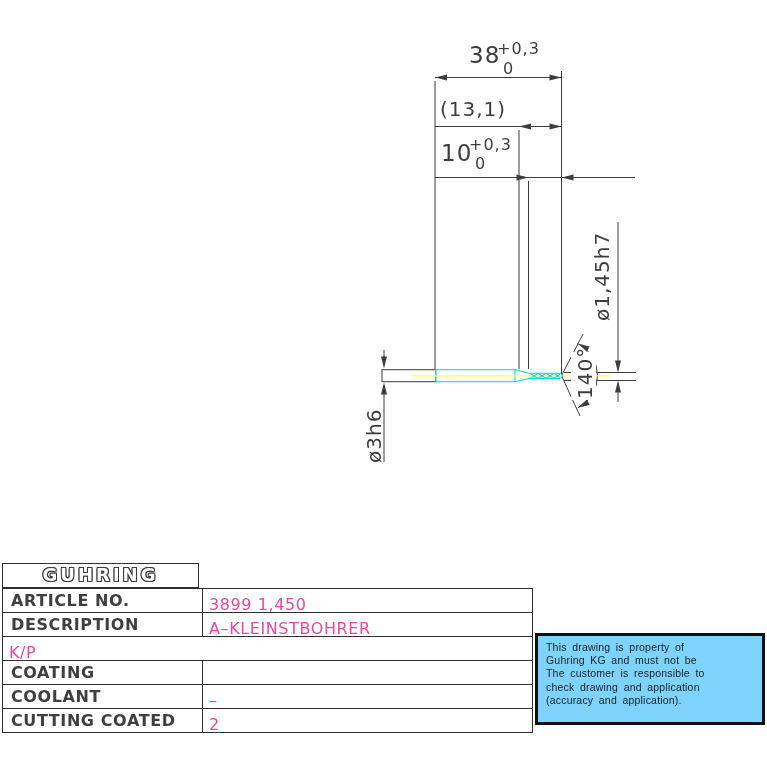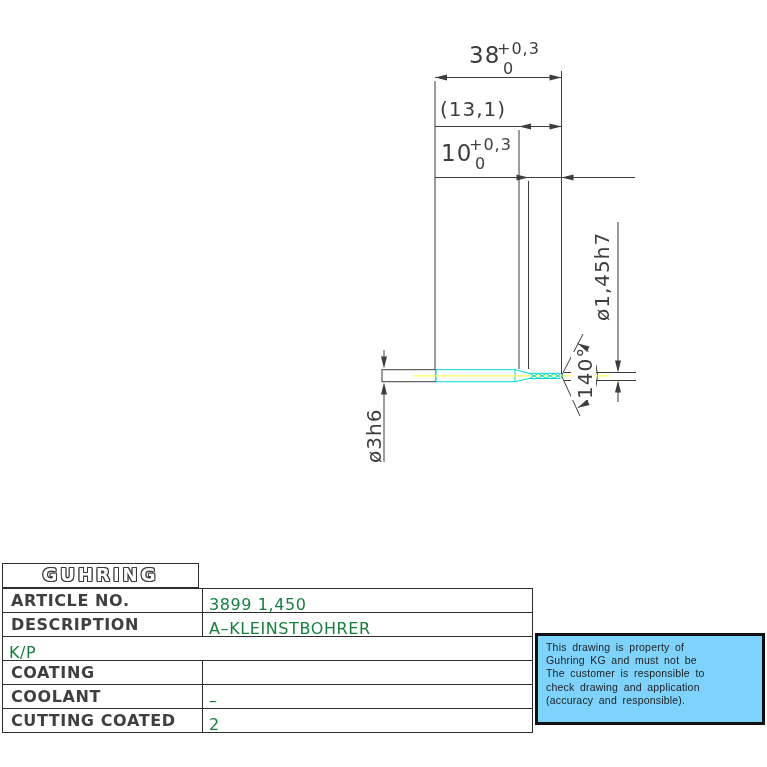--- a/index.html
+++ b/index.html
@@ -10,21 +10,21 @@
   .tbl{position:absolute;left:2px;top:563px;width:531px;height:171px;color:#3f3f3f;}
   .logo-cell{position:absolute;left:0;top:0;width:197px;height:25px;border:1px solid #2e2e2e;
              box-sizing:border-box;display:flex;align-items:flex-start;justify-content:center;}
   .logo-text{font-size:18px;font-weight:bold;letter-spacing:3px;color:#fff;
              text-shadow:-1px -1px 0 #3a3a3a,1px -1px 0 #3a3a3a,-1px 1px 0 #3a3a3a,1px 1px 0 #3a3a3a,
                          0 -1px 0 #3a3a3a,0 1px 0 #3a3a3a,-1px 0 0 #3a3a3a,1px 0 0 #3a3a3a;}
   .trow{position:absolute;left:0;width:531px;height:25px;border:1px solid #2e2e2e;
         box-sizing:border-box;display:flex;align-items:center;font-size:16px;letter-spacing:.6px;}
   .tlabel{width:200px;flex:0 0 200px;height:100%;border-right:1px solid #2e2e2e;box-sizing:border-box;
           display:flex;align-items:center;padding-left:8px;color:#3f3f3f;font-weight:bold;}
-  .tvalue{padding-left:6px;color:#15803d;margin-top:8px;}
+  .tvalue{padding-left:6px;color:#ec4899;margin-top:8px;}
   
   .disclaimer{position:absolute;left:535px;top:633px;width:230px;height:92px;border:3px solid #101010;
               box-sizing:border-box;background:#7dd3fc;padding:5px 4px 0 8px;
               font-family:"Liberation Sans",sans-serif;font-size:10.5px;line-height:13.2px;
               color:#1d1d1d;letter-spacing:.2px;word-spacing:2.4px;}
 </style>
 </head>
 <body>
 
 <div id="stage">
@@ -126,16 +126,16 @@
       <div class="tvalue">2</div>
     </div>
   </div>
 
   
   <div class="disclaimer">
     <div>This drawing is property of</div>
     <div>Guhring KG and must not be</div>
     <div>The customer is responsible to</div>
     <div>check drawing and application</div>
-    <div>(accuracy and responsible).</div>
+    <div>(accuracy and application).</div>
   </div>
 
 </div>
 
 </body></html>

